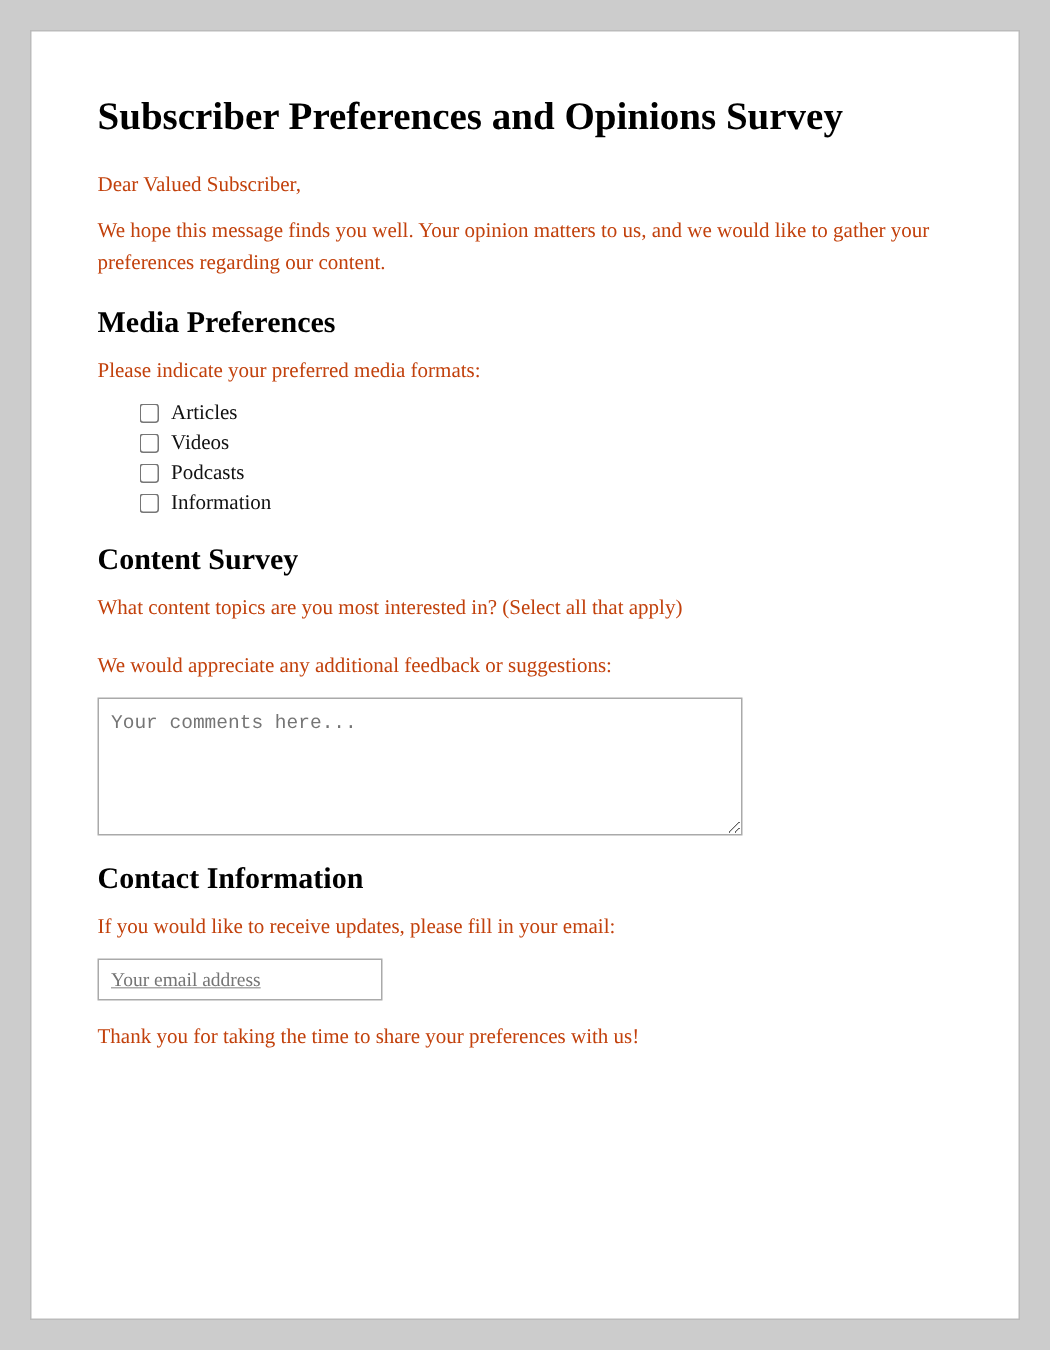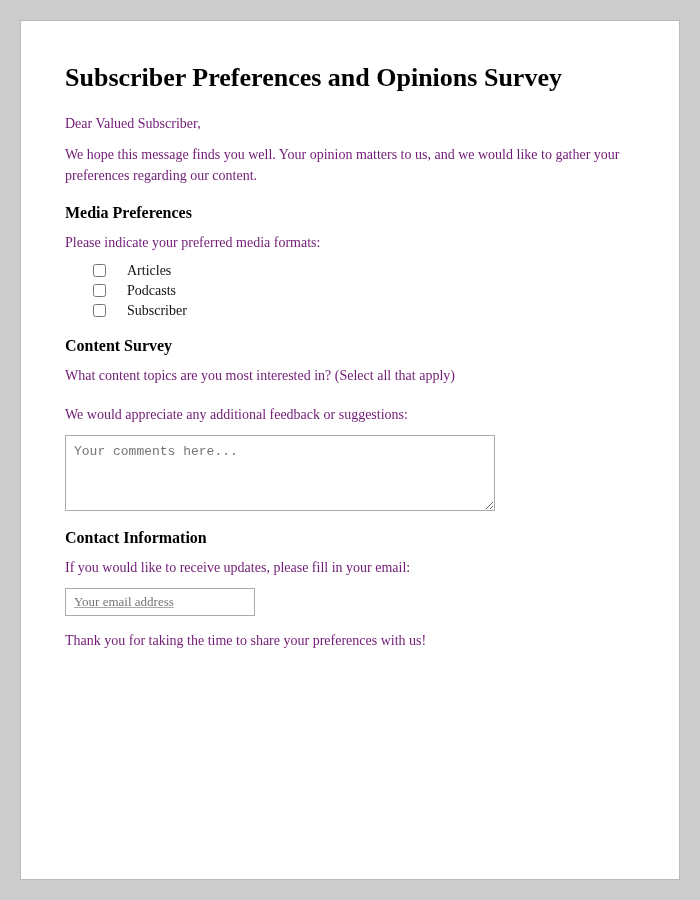--- a/index.html
+++ b/index.html
@@ -29,64 +29,64 @@
     h1 {
       font-family: Georgia, serif;
       font-size: 26px;
       font-weight: bold;
       margin-bottom: 18px;
       line-height: 1.3;
     }
 
     h2 {
       font-family: Georgia, serif;
-      font-size: 16px;
+      font-size: 20px;
       font-weight: bold;
       margin-bottom: 10px;
       margin-top: 6px;
     }
 
     p {
       font-size: 14px;
       line-height: 1.5;
       margin-bottom: 10px;
-      color: #701a75;
+      color: #c2410c;
     }
 
     .section {
       margin-bottom: 18px;
     }
 
     ul {
       list-style-type: disc;
       padding-left: 28px;
       margin-top: 6px;
       margin-bottom: 6px;
     }
 
     ul li {
       font-size: 14px;
       margin-bottom: 4px;
       display: flex;
       align-items: center;
-      gap: 21px;
+      gap: 8px;
     }
 
     ul li input[type="checkbox"] {
       margin: 0;
       width: 13px;
       height: 13px;
       cursor: pointer;
       flex-shrink: 0;
     }
 
     textarea {
       width: 100%;
       max-width: 430px;
-      height: 76px;
+      height: 92px;
       font-family: 'Courier New', Courier, monospace;
       font-size: 13px;
       color: #888;
       border: 1px solid #aaa;
       padding: 8px;
       resize: both;
       display: block;
       margin-top: 8px;
     }
 
@@ -121,25 +121,29 @@
   <div class="section">
     <h2>Media Preferences</h2>
     <p>Please indicate your preferred media formats:</p>
     <ul>
       <li>
         <input type="checkbox" style="">
         <span class="list-label">Articles</span>
       </li>
       <li>
         <input type="checkbox" style="">
+        <span class="list-label">Videos</span>
+      </li>
+      <li>
+        <input type="checkbox" style="">
         <span class="list-label">Podcasts</span>
       </li>
       <li>
         <input type="checkbox" style="">
-        <span class="list-label">Subscriber</span>
+        <span class="list-label">Information</span>
       </li>
     </ul>
   </div>
 
   <div class="section">
     <h2>Content Survey</h2>
     <p>What content topics are you most interested in? (Select all that apply)</p>
   </div>
 
   <div class="section">

